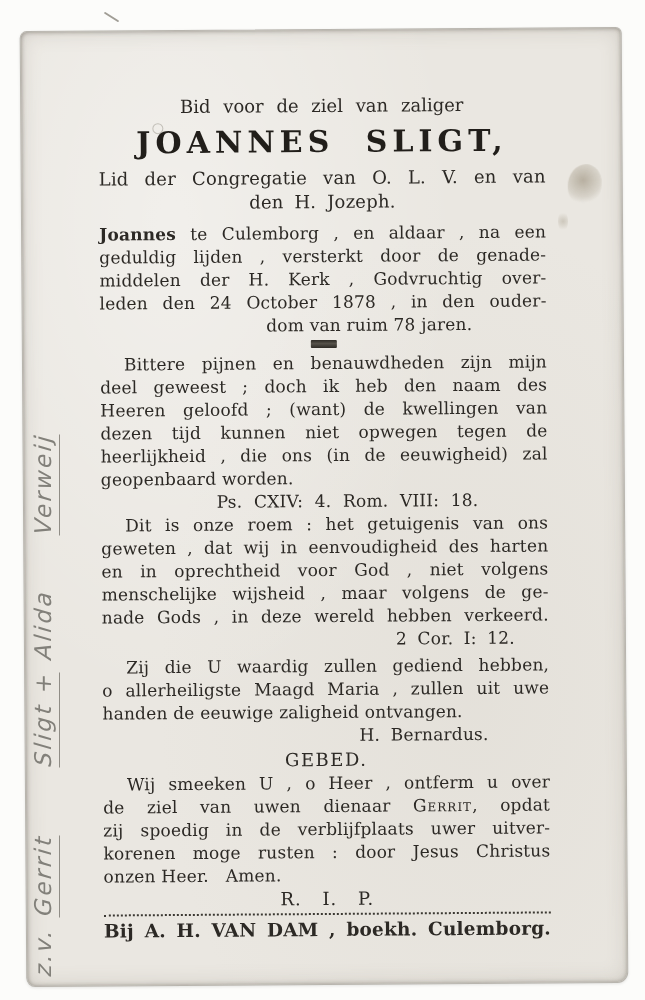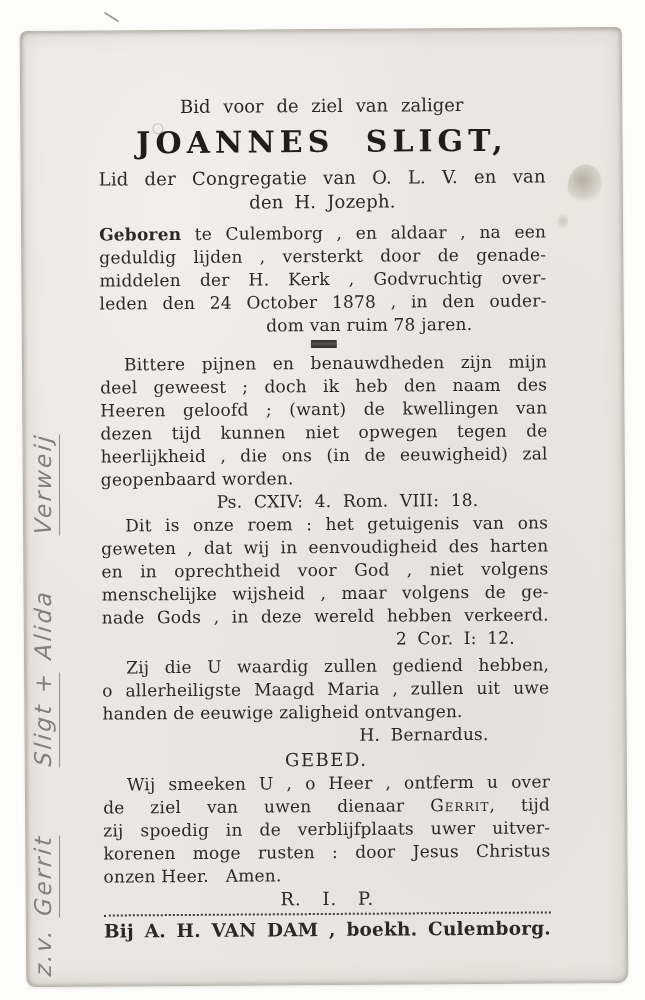--- a/index.html
+++ b/index.html
@@ -107,21 +107,21 @@
   <div class="content">
 
     <div class="invocation">Bid voor de ziel van zaliger</div>
 
     <div class="name">JOANNES SLIGT,</div>
 
     <div class="ln just membership1">Lid der Congregatie van O. L. V. en van</div>
     <div class="membership2 ln">den H. Jozeph.</div>
 
     <div class="obituary">
-      <div class="ln just"><span class="bold">Geboren</span><span> te Culemborg , en aldaar , na een</span></div>
+      <div class="ln just"><span class="bold">Joannes</span><span> te Culemborg , en aldaar , na een</span></div>
       <div class="ln just">geduldig lijden , versterkt door de genade-</div>
       <div class="ln just">middelen der H. Kerk , Godvruchtig over-</div>
       <div class="ln just">leden den 24 October 1878 , in den ouder-</div>
       <div class="ln obit-last">dom van ruim 78 jaren.</div>
     </div>
 
     <div class="ornament"></div>
 
     <div class="scripture1">
       <div class="ln just indent">Bittere pijnen en benauwdheden zijn mijn</div>
@@ -146,21 +146,21 @@
       <div class="ln just indent">Zij die U waardig zullen gediend hebben,</div>
       <div class="ln just">o allerheiligste Maagd Maria , zullen uit uwe</div>
       <div class="ln">handen de eeuwige zaligheid ontvangen.</div>
       <div class="ln attr">H. Bernardus.</div>
     </div>
 
     <div class="gebed ln">GEBED.</div>
 
     <div>
       <div class="ln just indent">Wij smeeken U , o Heer , ontferm u over</div>
-      <div class="ln just"><span>de ziel van uwen dienaar </span><span class="sc">Gerrit</span><span>, tijd</span></div>
+      <div class="ln just"><span>de ziel van uwen dienaar </span><span class="sc">Gerrit</span><span>, opdat</span></div>
       <div class="ln just">zij spoedig in de verblijfplaats uwer uitver-</div>
       <div class="ln just">korenen moge rusten : door Jesus Christus</div>
       <div class="ln">onzen Heer.&nbsp;&nbsp; Amen.</div>
     </div>
 
     <div class="ln rip">R. I. P.</div>
 
     <div class="dotted-rule"></div>
 
     <div class="ln just imprint">Bij A. H. VAN DAM , boekh. Culemborg.</div>

